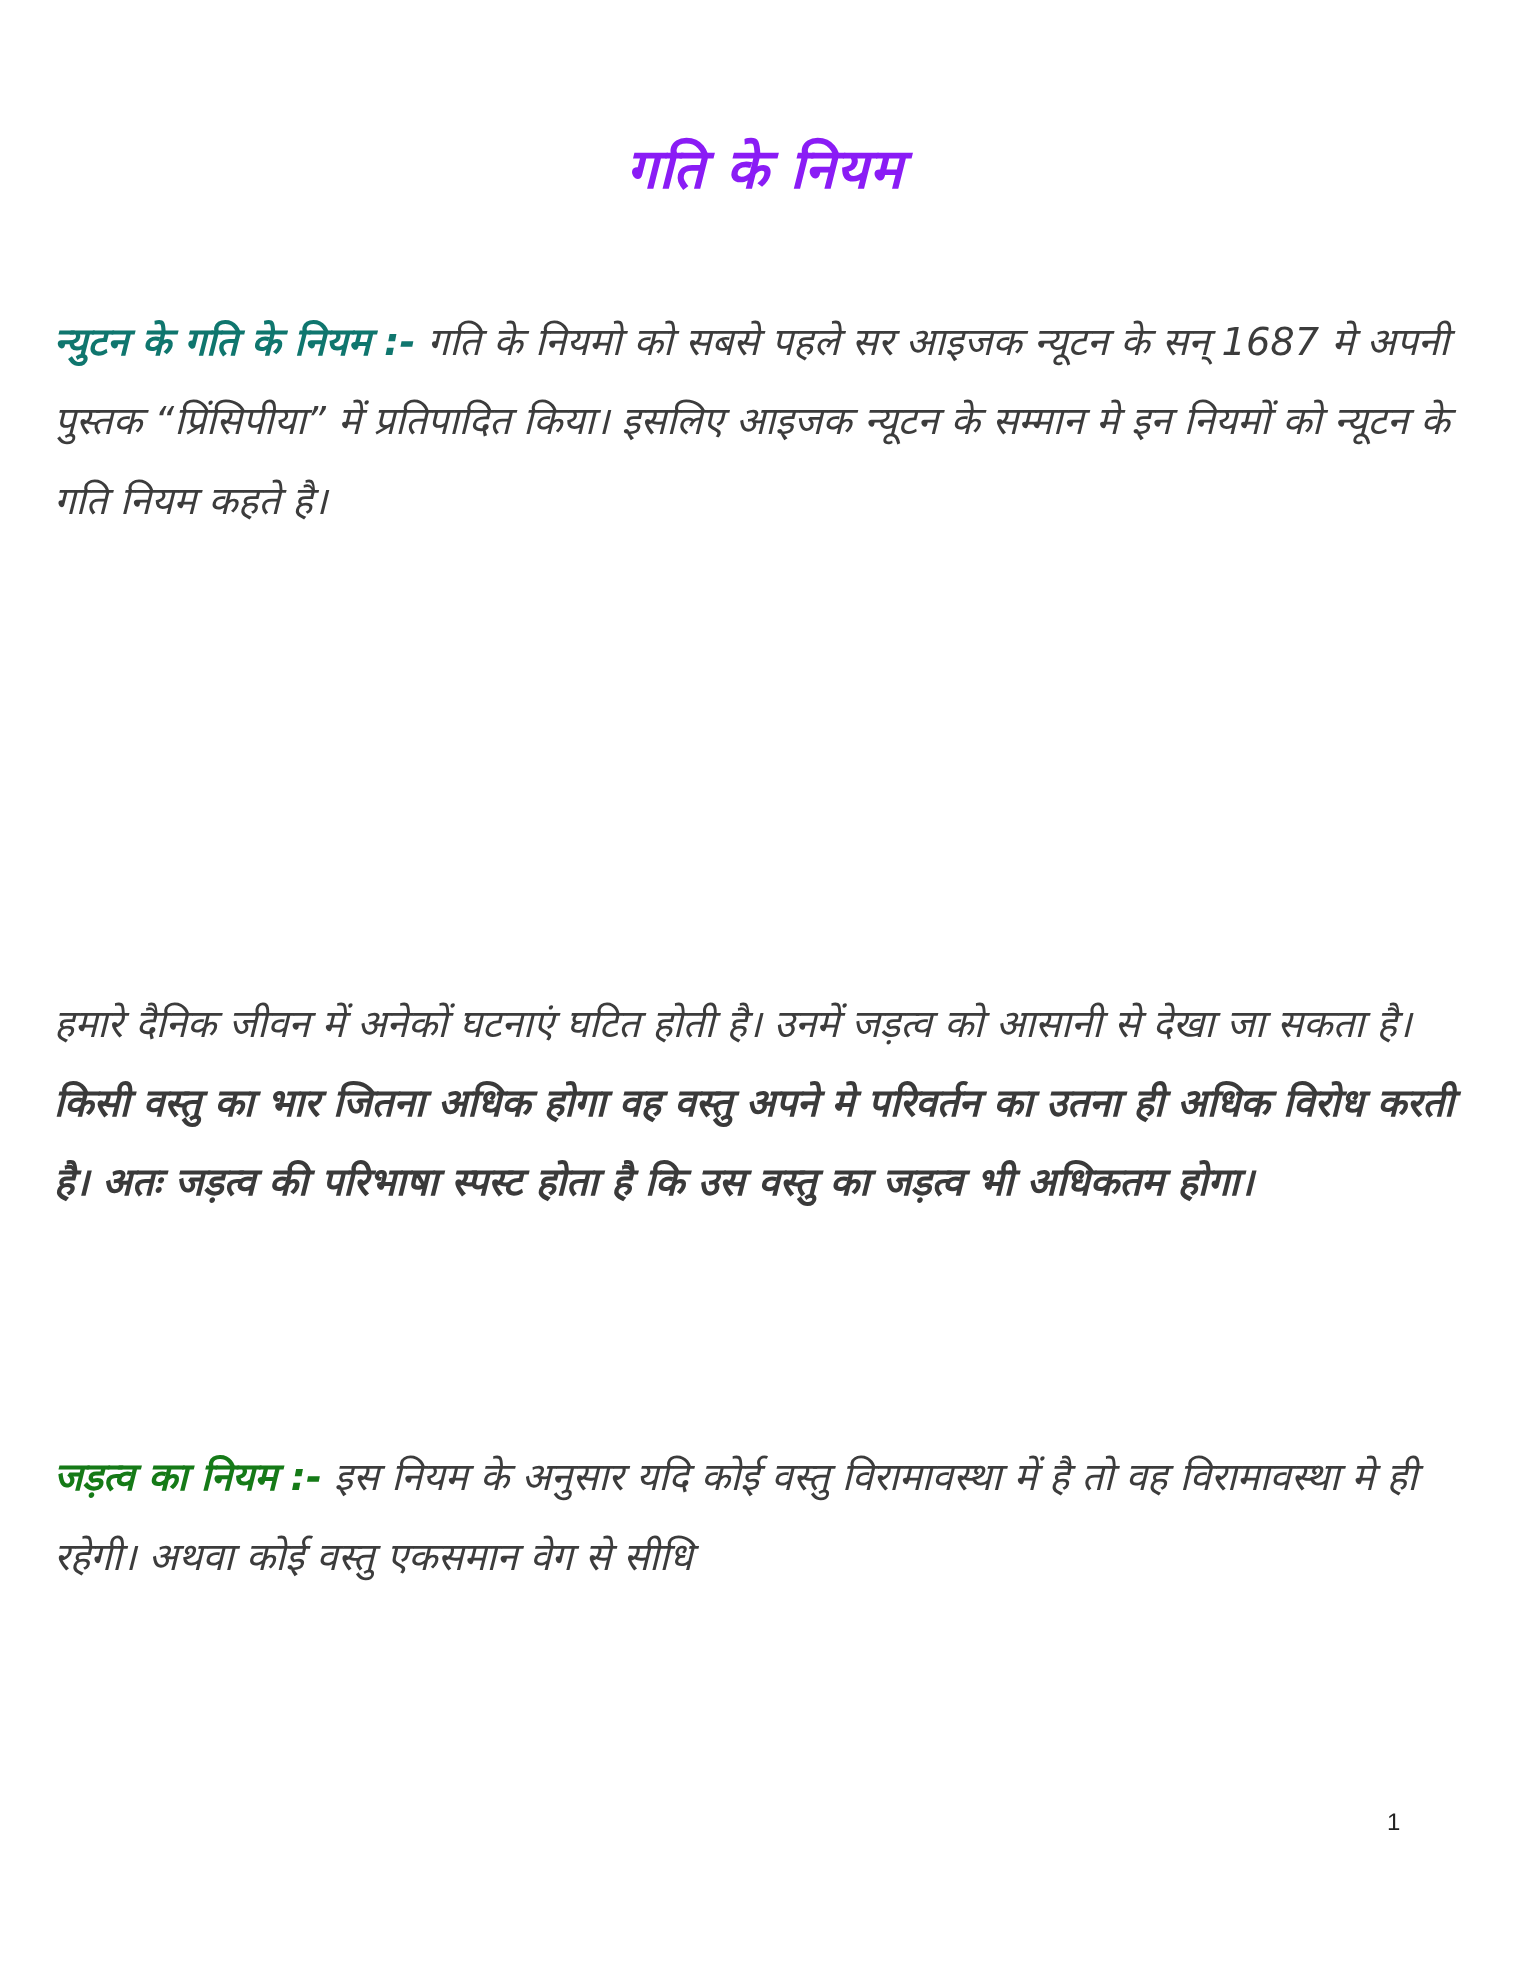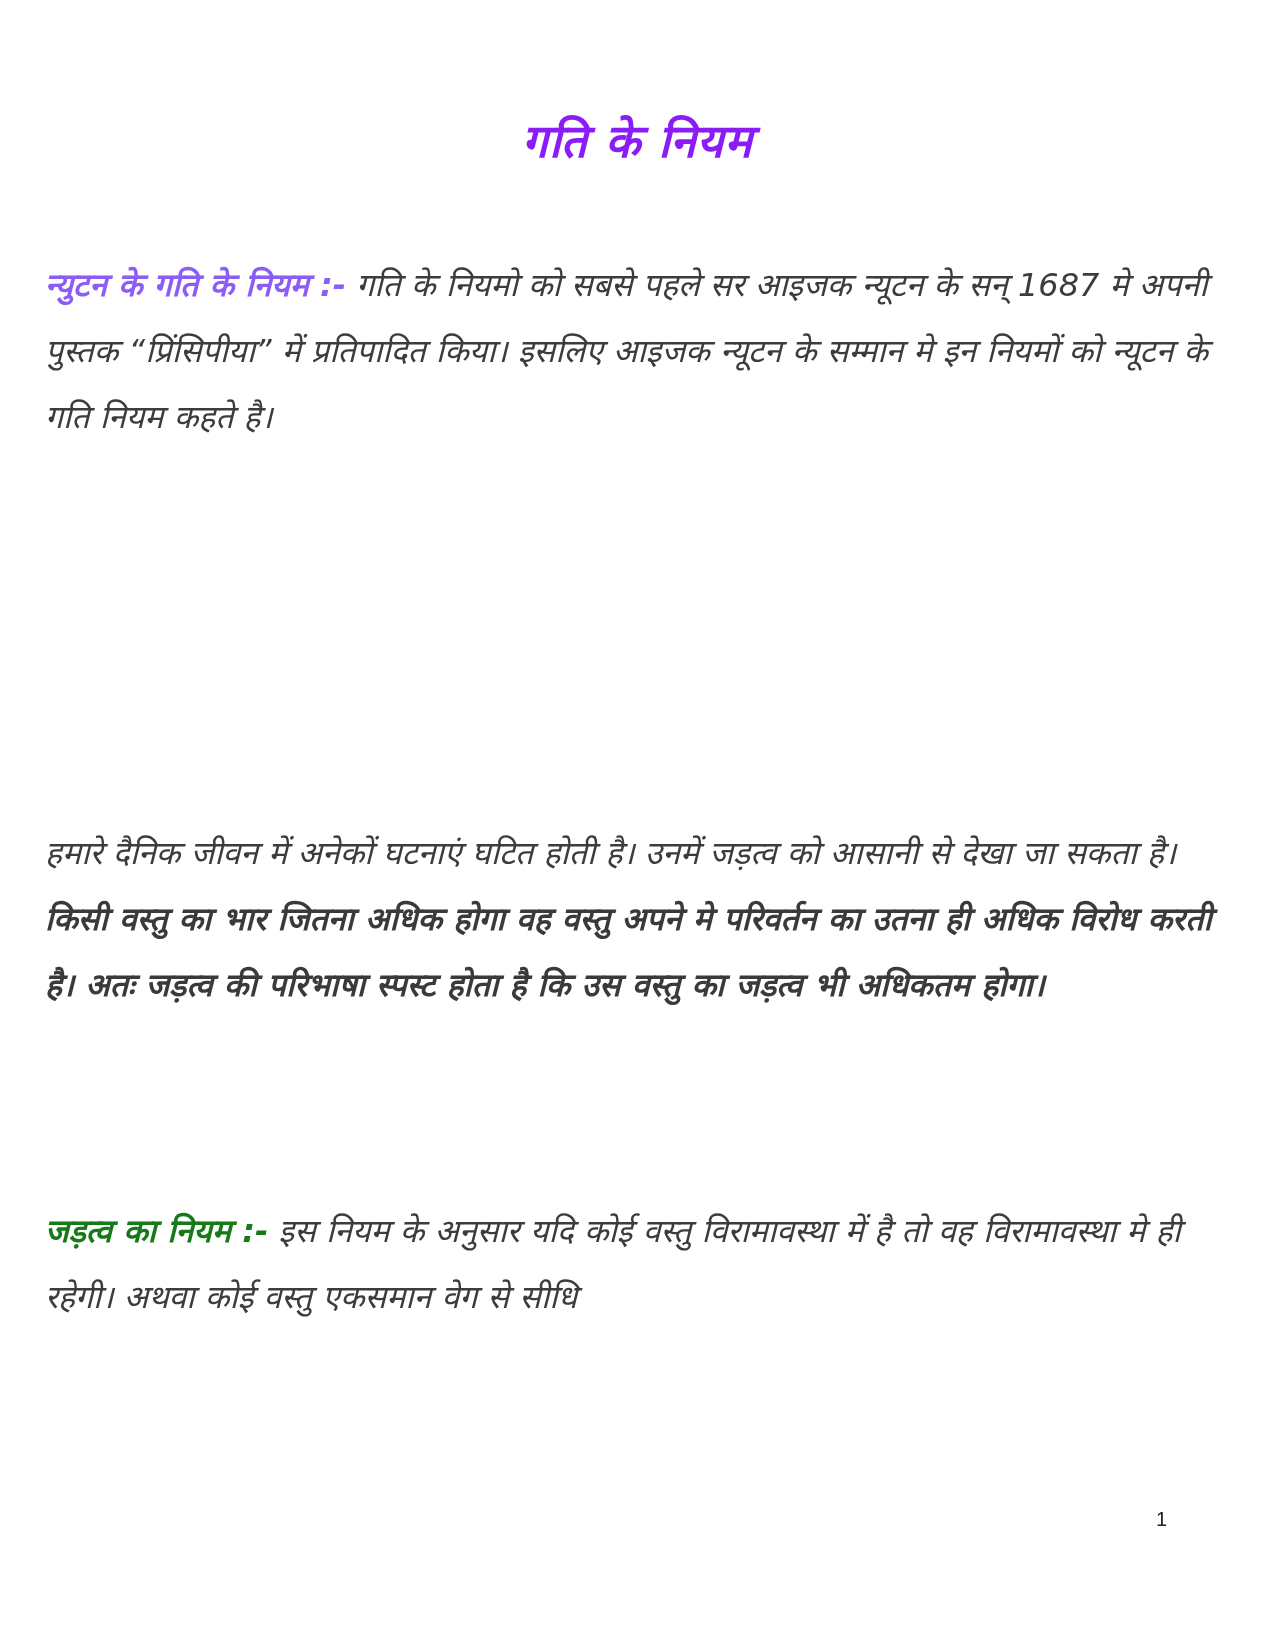--- a/index.html
+++ b/index.html
@@ -35,21 +35,21 @@
     .para {
       position: absolute;
       left: 45px;
       width: 1185px;
       font-size: 32px;
       line-height: 66px;
       font-style: italic;
       color: #3c3c3c;
     }
     .heading-red {
-      color: #8b5cf6;
+      color: #0f766e;
       font-weight: bold;
     }
     .heading-green {
       color: #157a17;
       font-weight: bold;
     }
     .bold {
       font-weight: bold;
       color: #3a3a3a;
     }

